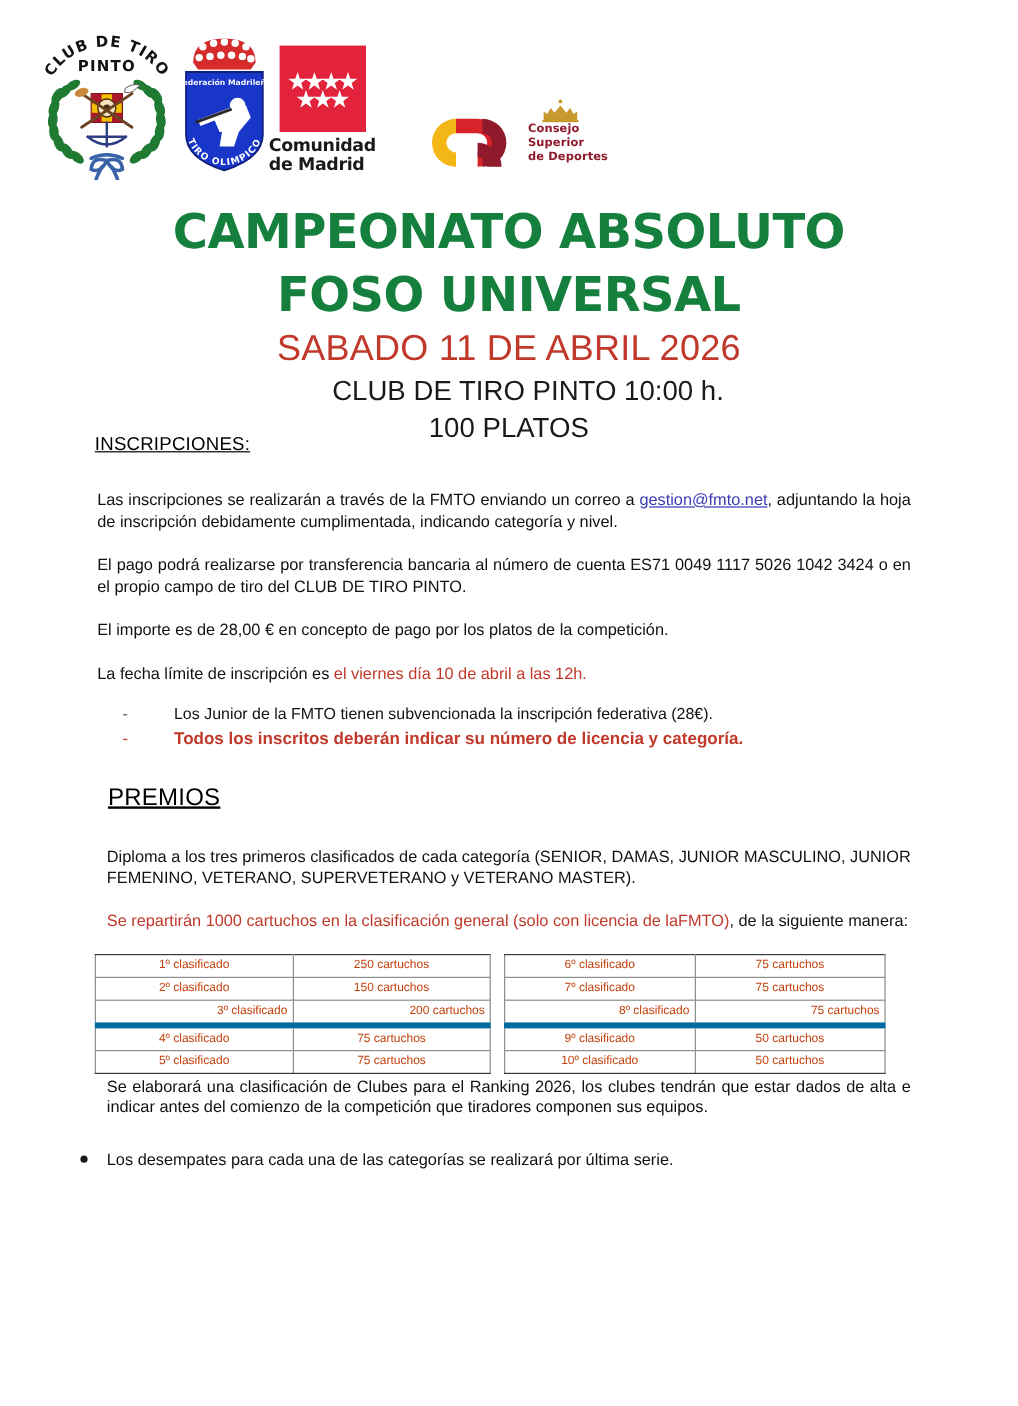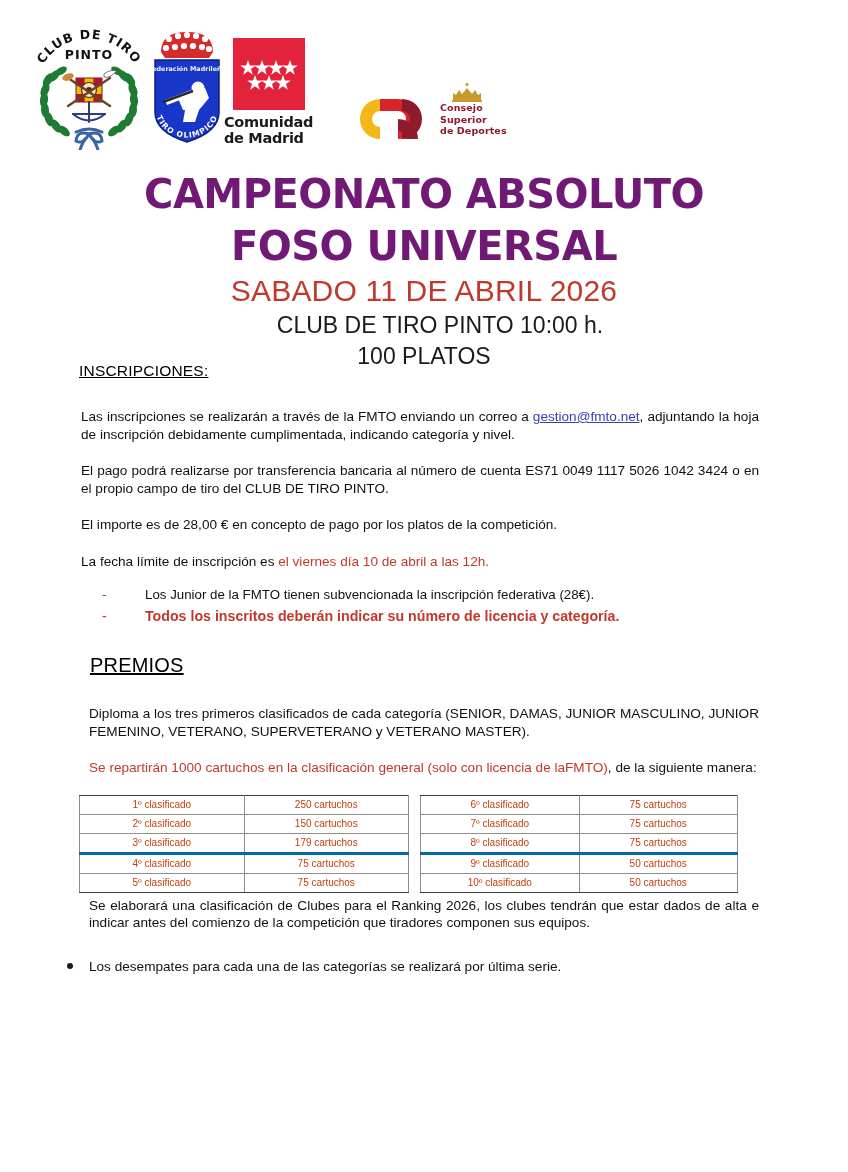--- a/index.html
+++ b/index.html
@@ -113,21 +113,21 @@
     top: 168px;
     width: 848px;
     text-align: center;
   }
   .title-main {
     font-family: "DejaVu Sans", sans-serif;
     font-weight: bold;
     font-size: 40px;
     line-height: 52px;
     letter-spacing: -0.5px;
-    color: #701a75;
+    color: #15803d;
   }
   .title-date {
     font-family: "Liberation Sans", sans-serif;
     font-size: 30px;
     line-height: 38px;
     color: #c0392b;
     letter-spacing: 0.2px;
   }
   .title-place {
     font-family: "Liberation Sans", sans-serif;
@@ -226,21 +226,21 @@
   table.prize.left  { left: 79px;  top: 0; width: 330px; }
   table.prize.right { left: 420px; top: 0; width: 318px; border-radius: 28px; }
   table.prize td {
     border: 1px solid #8d8d8d;
     padding: 1px 4px 2px 4px;
     text-align: center;
     height: 14px;
     line-height: 15px;
   }
   table.prize td.pos { width: 50%; }
-  table.prize tr:nth-child(3) td { border-bottom: 3px solid #0369a1; }
+  table.prize tr:nth-child(3) td { border-bottom: 5px solid #0369a1; text-align: right; }
   table.prize tr:nth-child(1) td { border-top: 1px solid #3a3a3a; }
   table.prize tr:nth-child(5) td { border-bottom: 1px solid #3a3a3a; }
 
   
   .tail {
     margin-top: 20px;
   }
   .hora {
     margin: 24px 0 0 90px;
     font-family: "Liberation Serif", serif;
@@ -486,21 +486,21 @@
         <tr>
           <td class="pos">1º clasificado</td>
           <td>250 cartuchos</td>
         </tr>
         <tr>
           <td class="pos">2º clasificado</td>
           <td>150 cartuchos</td>
         </tr>
         <tr>
           <td class="pos">3º clasificado</td>
-          <td>179 cartuchos</td>
+          <td>200 cartuchos</td>
         </tr>
         <tr>
           <td class="pos">4º clasificado</td>
           <td>75 cartuchos</td>
         </tr>
         <tr>
           <td class="pos">5º clasificado</td>
           <td>75 cartuchos</td>
         </tr>
       </tbody>

